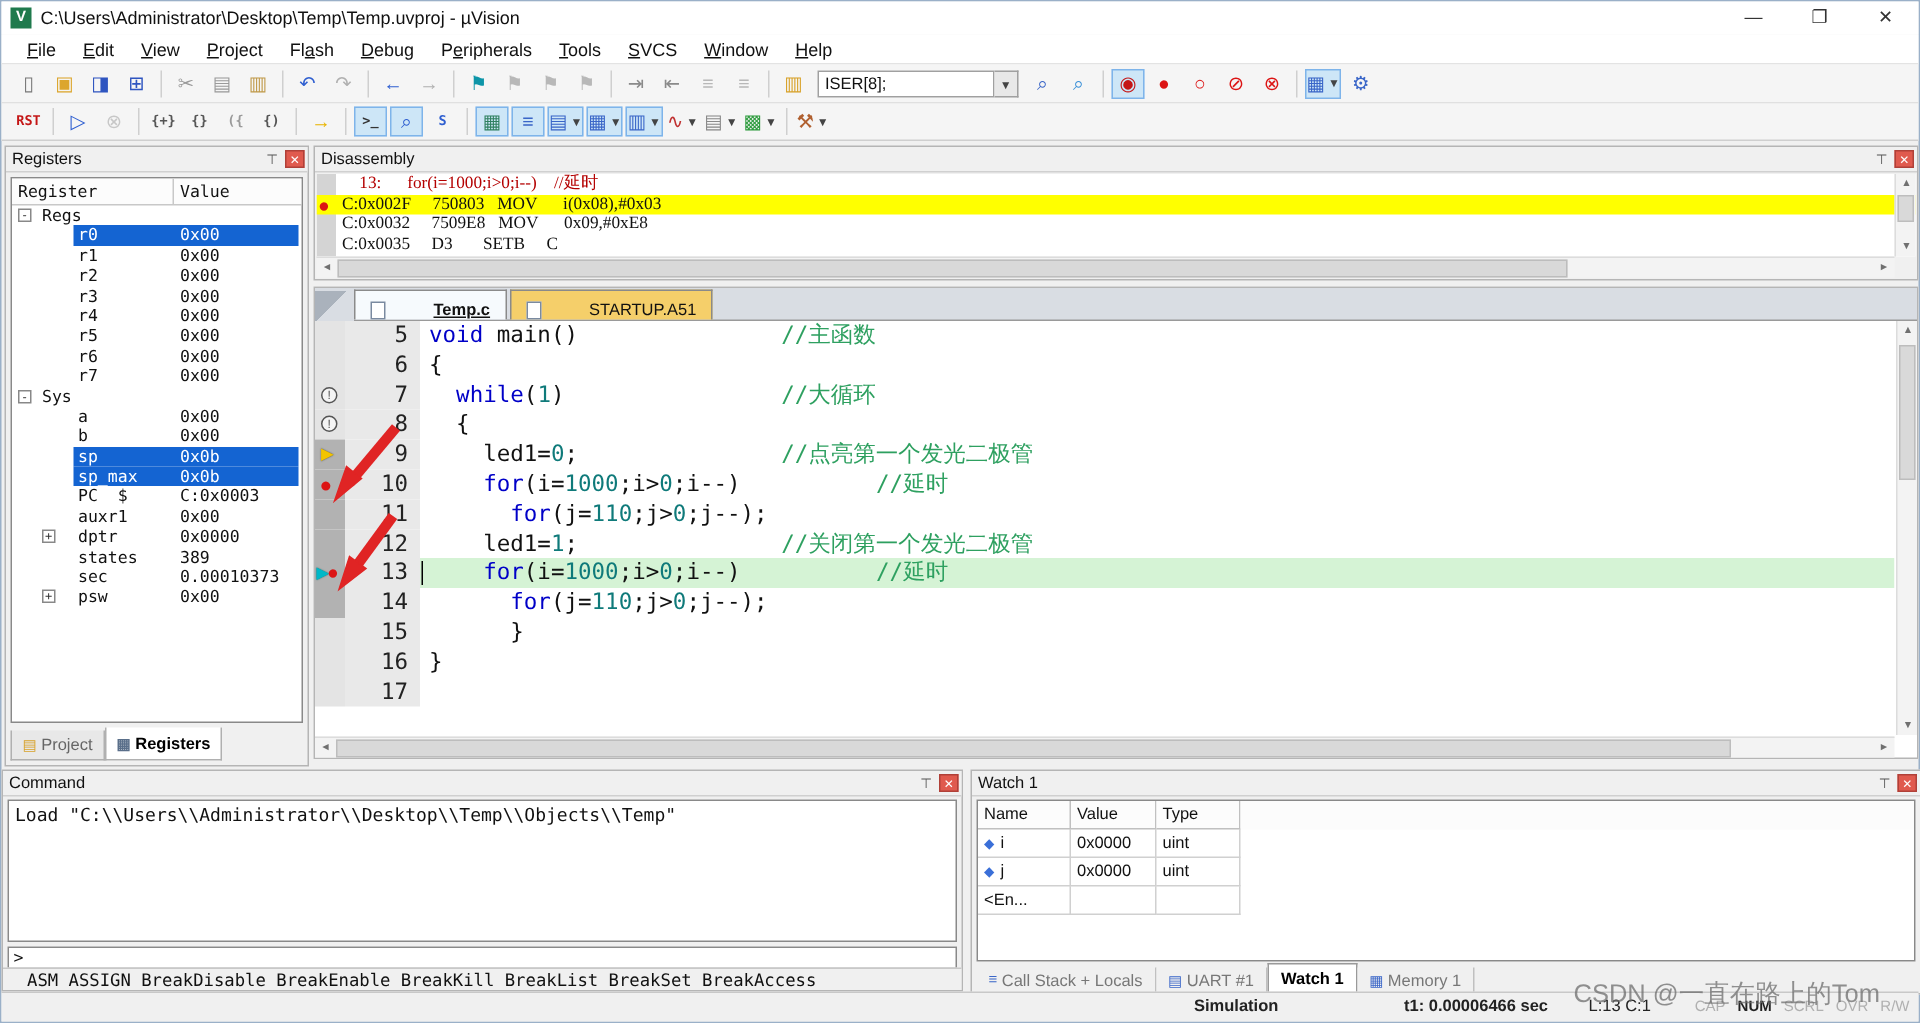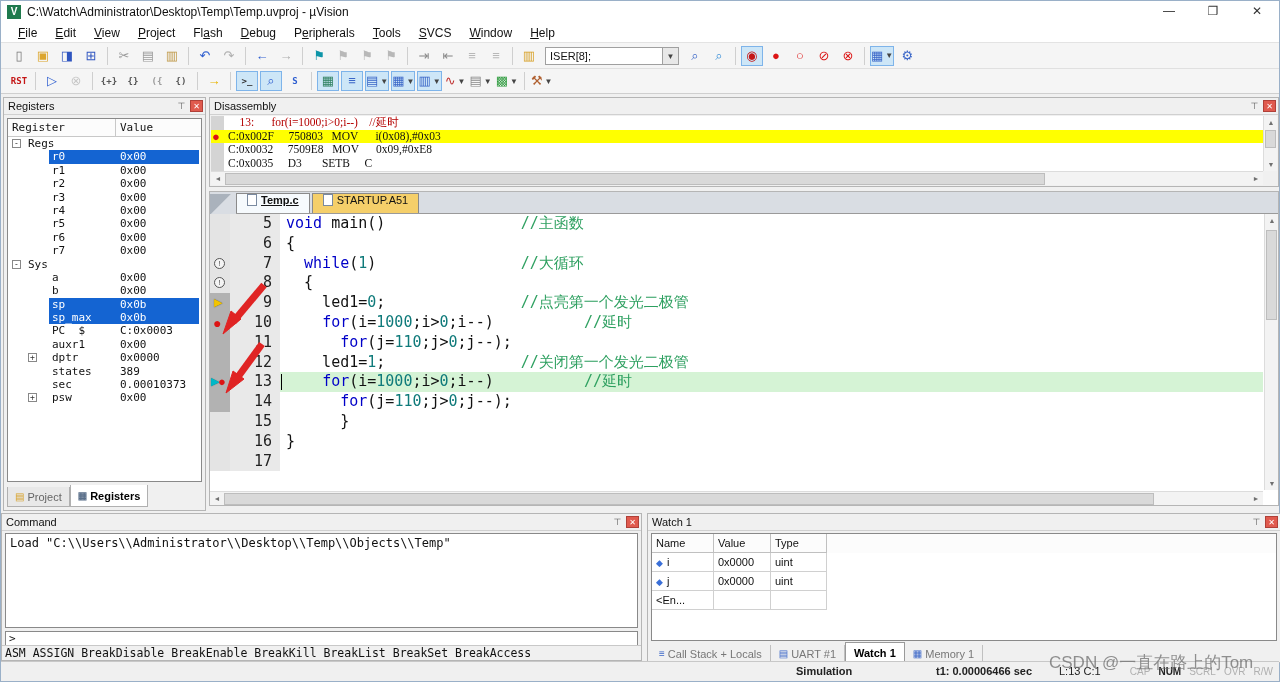--- a/index.html
+++ b/index.html
@@ -69,21 +69,21 @@
   .disline .bpdot { position:absolute; left:1px; top:1px; color:#dc1414; font-size:13px; line-height:11px; }
   .vscroll { position:absolute; width:14px; background:#f3f3f3; border-left:1px solid #dcdcdc; }
   .hscroll { position:absolute; height:14px; background:#f3f3f3; border-top:1px solid #dcdcdc; display:flex; align-items:center; }
   .sarrow { width:14px; height:13px; text-align:center; font-size:7px; color:#707070; line-height:13px; }
   .sthumb { background:#d9d9d9; border:1px solid #bdbdbd; }
 
   
   #edpanel { left:208px; top:190px; width:1070px; height:315px; border:1px solid #b5b5b5; background:#fff; position:absolute; }
   #edtabs { position:absolute; left:0; top:0; right:0; height:22px; background:#d9dde3; border-bottom:1px solid #9a9a9a; display:flex; align-items:flex-end; padding-left:26px; }
   #edcorner { position:absolute; left:0; top:2px; width:26px; height:20px; background:linear-gradient(135deg,#aab2bc 45%,#d9dde3 46%); }
-  .edtab { display:flex; align-items:flex-start; height:20px; padding:0 10px; border:1px solid #8a8a8a; border-bottom:none; margin-right:2px; font-size:11px; background:#dfe3e9; }
+  .edtab { display:flex; align-items:flex-end; height:20px; padding:0 10px; border:1px solid #8a8a8a; border-bottom:none; margin-right:2px; font-size:11px; background:#dfe3e9;gap:28px; }
   .edtab.active { background:#f6fafd; font-weight:bold; }
   .edtab.active .edlbl { text-decoration:underline; }
   .edtab.modified { background:#f5cf6a; }
   .docico { width:10px; height:12px; background:#fff; border:1px solid #7a8aa0; margin-right:4px; }
   #edlines { position:absolute; left:0; top:22px; right:15px; bottom:15px; overflow:hidden; }
   .edline { display:flex; height:19.8px; }
   .edgut { width:20px; background:#e4e4e4; position:relative; flex:none; }
   .edgut.strip { background:#b2b2b2; }
   .ednum { width:50px; background:#e9e9e9; text-align:right; padding-right:8px; font-family:"DejaVu Sans Mono", monospace; font-size:15px; line-height:19.8px; color:#222; flex:none; }
   .edcode { flex:1; font-family:"DejaVu Sans Mono", monospace; font-size:15px; line-height:19.8px; white-space:pre; position:relative; padding-left:6px; }
@@ -93,21 +93,21 @@
   .mflag { position:absolute; left:4px; top:3px; color:#f2c400; font-size:11px; text-shadow:0 0 1px #333; }
   .mbp { position:absolute; left:3px; top:2px; color:#dc1414; font-size:14px; }
   .mcy { position:absolute; left:1px; top:3px; color:#00b8c8; font-size:11px; text-shadow:0 0 1px #066; }
   .mbp2 { position:absolute; left:8px; top:2px; color:#dc1414; font-size:13px; }
   #caret { position:absolute; left:1px; top:2px; width:1px; height:16px; background:#000; }
 
   
   #cmdpanel { left:0px; top:512px; width:641px; height:148px; }
   #cmdlog { position:absolute; left:3px; right:3px; top:19px; height:95px; background:#fff; border:1px solid #898989; font-family:"DejaVu Sans Mono", monospace; font-size:12px; padding:2px 4px; white-space:pre; }
   #cmdprompt { position:absolute; left:3px; right:3px; top:117px; height:15px; background:#fff; border:1px solid #898989; font-family:"DejaVu Sans Mono", monospace; font-size:11px; line-height:13px; padding-left:3px; }
-  #cmdassist { position:absolute; left:0px; right:0px; bottom:0px; height:15px; background:#f0f0f0; border-top:1px solid #c8c8c8; font-family:"DejaVu Sans Mono", monospace; font-size:11.5px; padding-left:3px; color:#111; }
+  #cmdassist { position:absolute; left:0px; right:0px; bottom:0px; height:15px; background:#f0f0f0; border-top:1px solid #c8c8c8; font-family:"DejaVu Sans Mono", monospace; font-size:11.5px; padding-left:16px; color:#111; }
 
   
   #watchpanel { left:646px; top:512px; width:634px; height:150px; }
   #watchbody { position:absolute; left:3px; right:3px; top:19px; bottom:21px; background:#fff; border:1px solid #898989; overflow:hidden; }
   .wrow { display:flex; height:19px; font-size:11px; }
   .wrow div { border-right:1px solid #d0d0d0; border-bottom:1px solid #d0d0d0; padding:3px 4px 0 4px; }
   .wrow .wc1 { width:62px; }
   .wrow .wc2 { width:57px; }
   .wrow .wc3 { width:56px; }
   .wrow .wfill { flex:1; border:none; }
@@ -128,21 +128,21 @@
   #watermark { position:absolute; left:1048px; top:650px; font-size:17px; color:rgba(110,110,110,0.75); white-space:nowrap; }
   #annot { position:absolute; left:0; top:0; pointer-events:none; }
 </style>
 </head>
 <body>
 
 <div id="app">
 
   <div id="titlebar">
     <div id="applogo">V</div>
-    <div id="wintitle">C:\Watch\Administrator\Desktop\Temp\Temp.uvproj - µVision</div>
+    <div id="wintitle">C:\Users\Administrator\Desktop\Temp\Temp.uvproj - µVision</div>
     <div id="wincontrols">
       <div class="winbtn">—</div>
       <div class="winbtn">❐</div>
       <div class="winbtn">✕</div>
     </div>
   </div>
 
   <div id="menubar">
       <div class="menuitem"><u>F</u>ile</div>
       <div class="menuitem"><u>E</u>dit</div>

